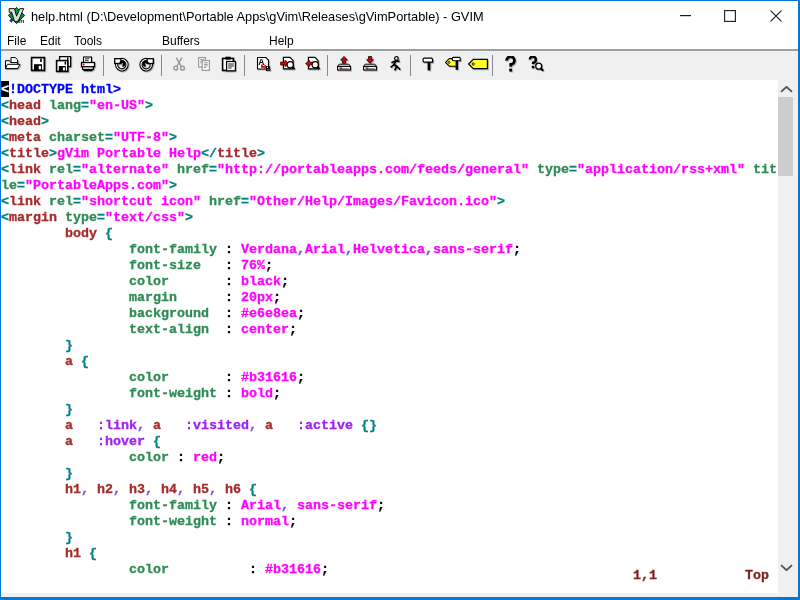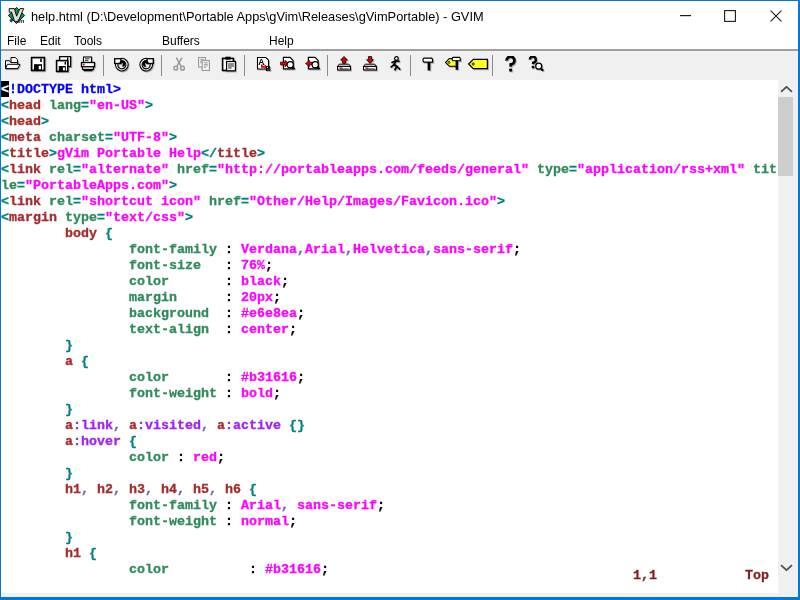--- a/index.html
+++ b/index.html
@@ -16,21 +16,21 @@
 .ticon{position:absolute;top:5px;}
 .tshadow{filter:drop-shadow(1.5px 1.5px 0 #b0b0b0);}
 #content{position:absolute;left:1px;top:80px;width:797px;height:517.5px;background:#f0f0f0;}
 #textwhite{position:absolute;left:0px;top:0px;width:777px;height:512.5px;background:#fff;}
 #code{position:absolute;left:0px;top:2px;margin:0;font-family:"Liberation Mono",monospace;font-weight:bold;font-size:13.34px;line-height:16px;white-space:pre;-webkit-text-stroke:0.3px;will-change:transform;}
 .t{color:#008080;}
 .g{color:#2e8b57;}
 .r{color:#a52a2a;}
 .m{color:#f0f;}
 .b{color:#00f;}
-.p{color:#a020f0;}
+.p{color:#a020f0;padding-left:24px;}
 .s{color:#6a5acd;}
 .cur{color:#fff;}
 #thumb{position:absolute;left:777px;top:17px;width:15px;height:79px;background:#cdcdcd;}
 .ruler{position:absolute;top:488px;font-family:"Liberation Mono",monospace;font-weight:bold;font-size:13.34px;line-height:16px;color:#7f1d1d;white-space:pre;-webkit-text-stroke:0.3px;will-change:transform;}
 </style>
 </head>
 <body>
 <div id="frame"></div>
 <div id="titlebar">
   <svg class="abs" style="left:7px;top:6px;" width="17" height="17" viewBox="0 0 17 17">

